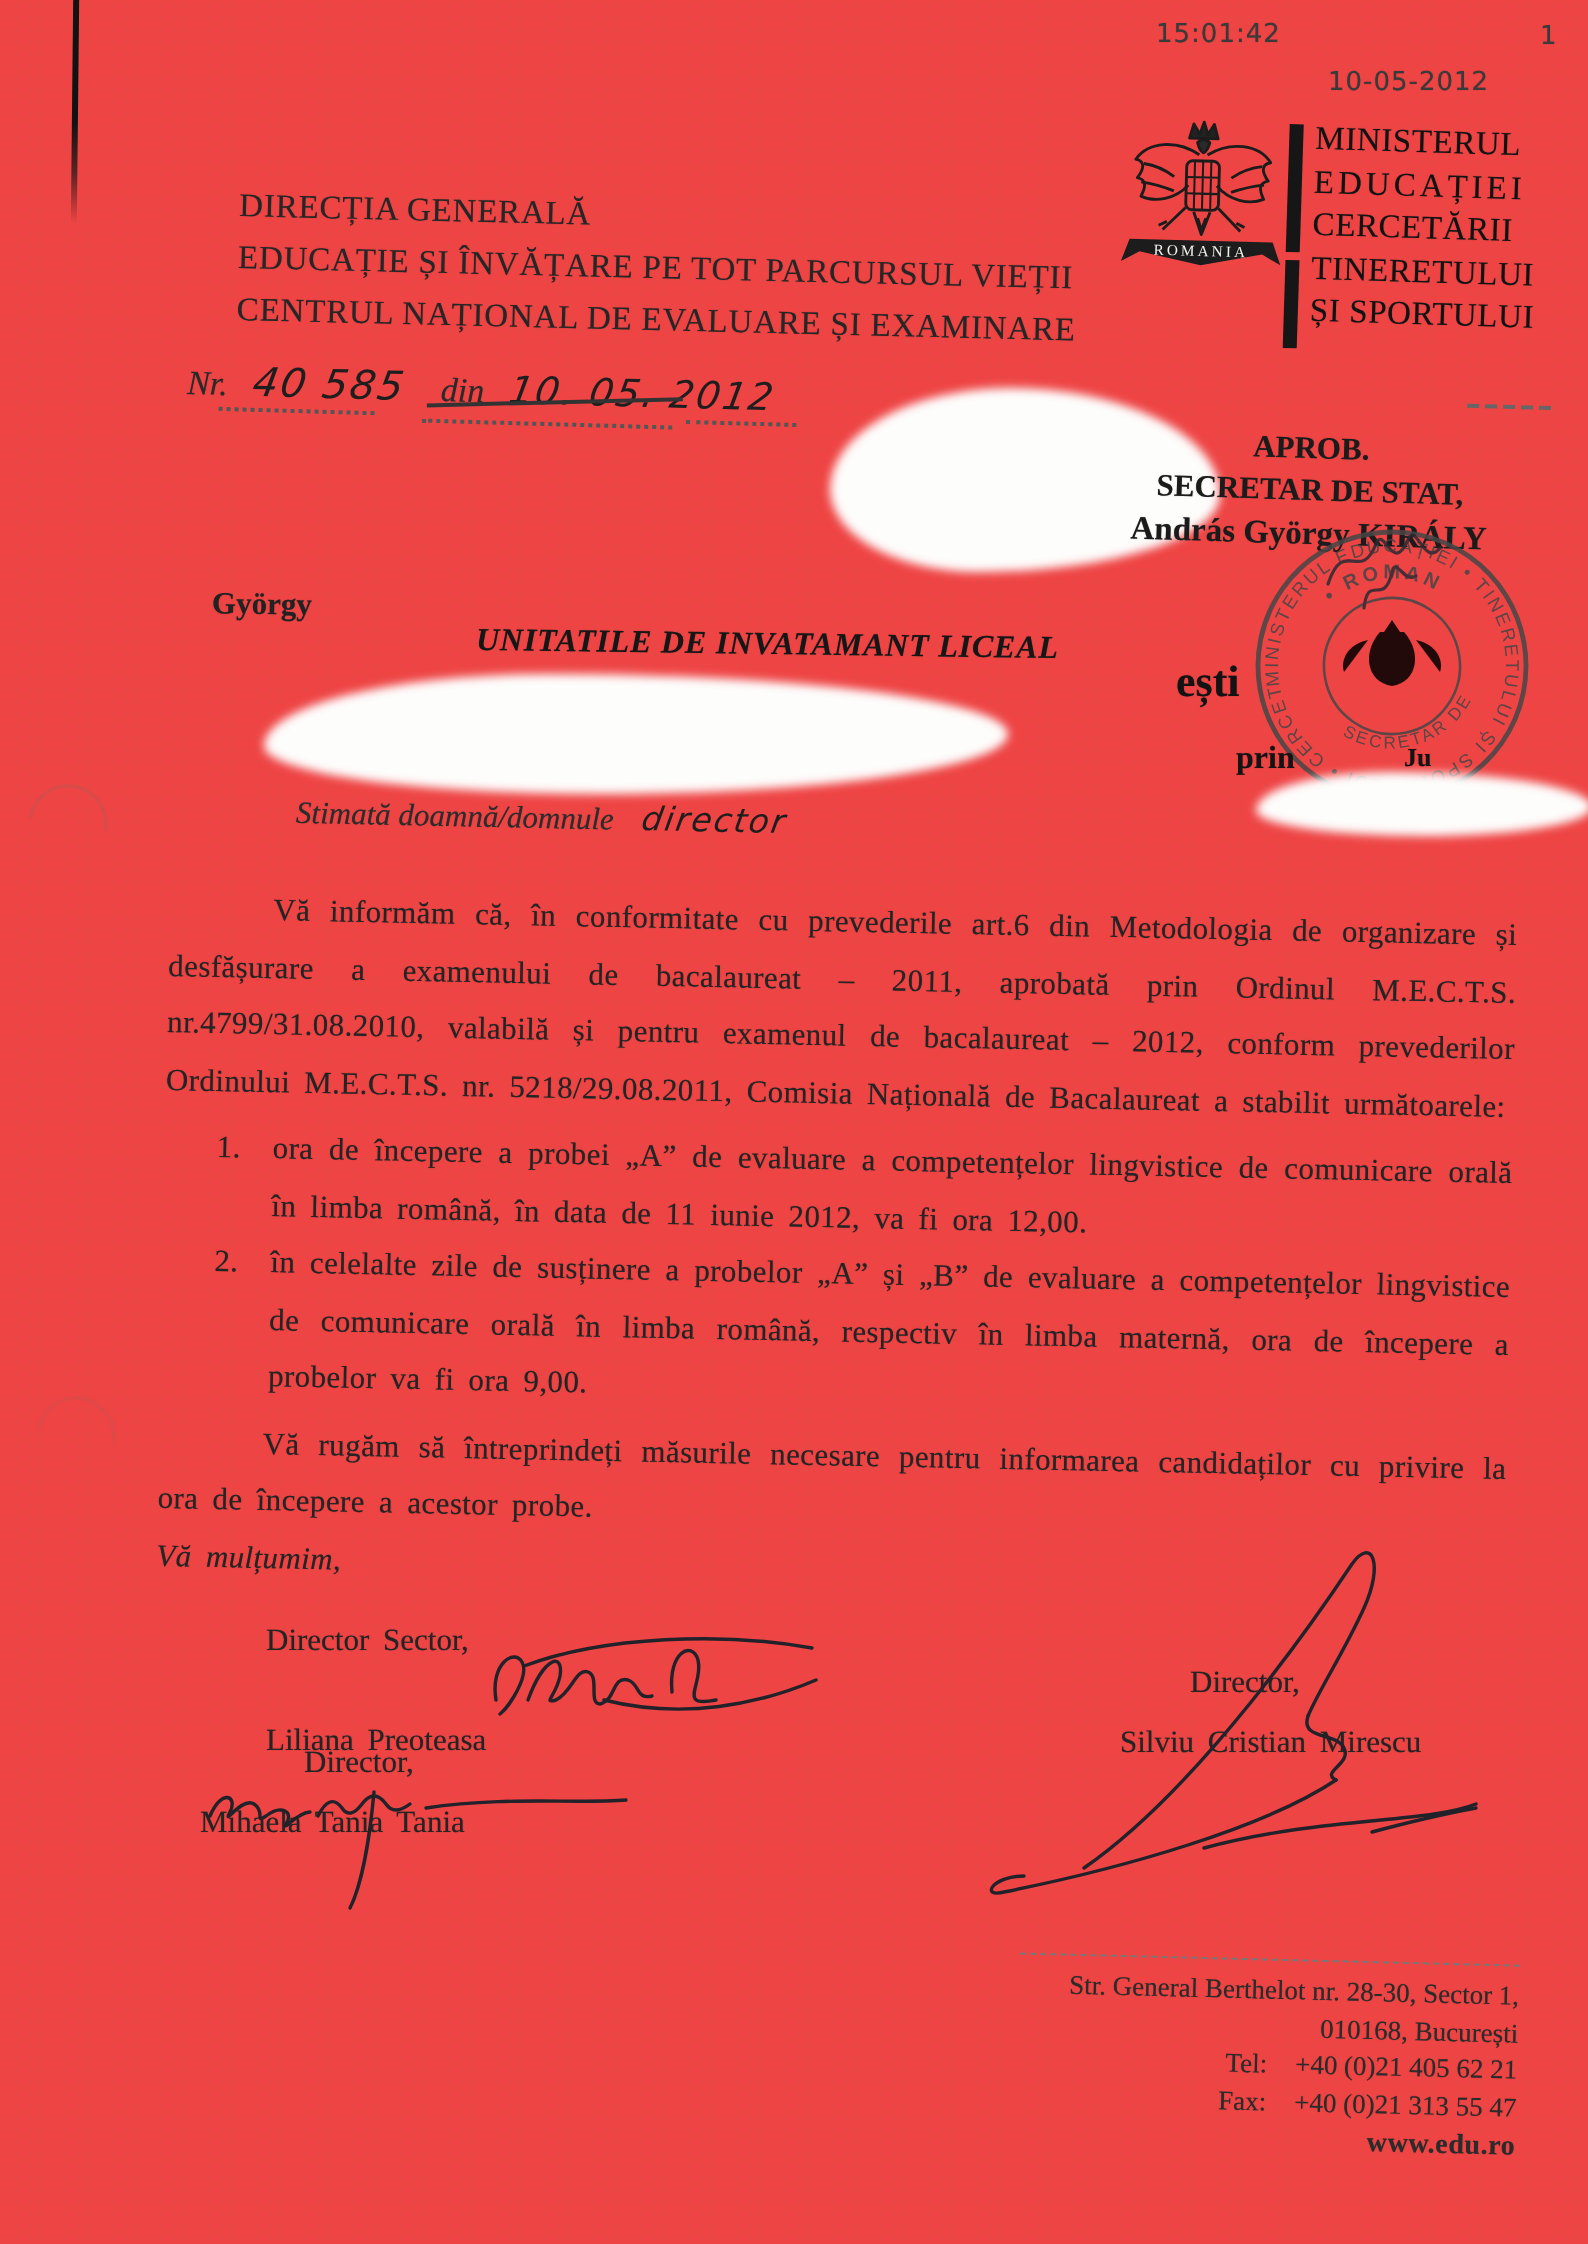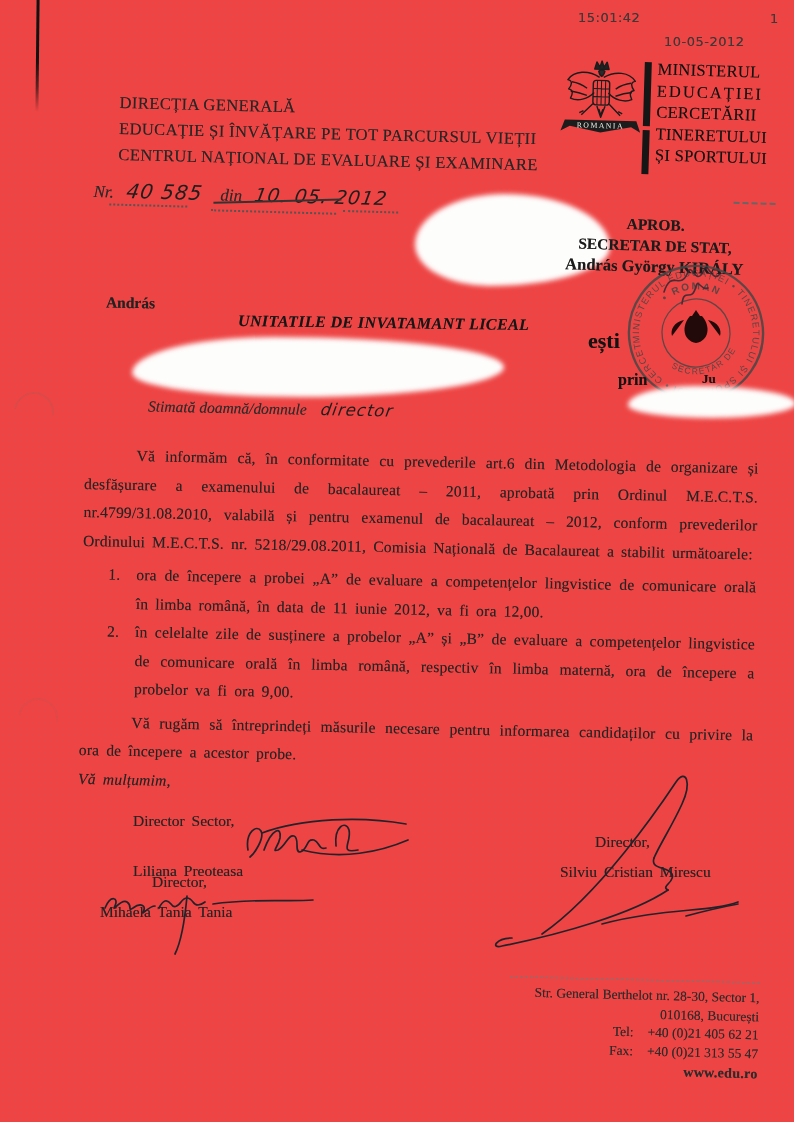--- a/index.html
+++ b/index.html
@@ -191,21 +191,21 @@
     <g stroke="#2a2a33" fill="none" stroke-width="1.6" stroke-linecap="round">
       <path d="M66,34 C74,10 82,34 90,14 C94,4 98,30 106,12 C110,2 114,26 122,16"></path>
       <path d="M84,46 C86,28 94,46 98,28 C100,20 104,34 110,30"></path>
     </g>
   </svg>
   <div class="blob blob3"></div>
   <span class="frag soft" style="left:588px;top:328px;font-size:22px;">ești</span>
   <span class="frag soft" style="left:618px;top:371px;font-size:16px;">prin</span>
   <span class="frag soft" style="left:702px;top:371px;font-size:13px;">Ju</span>
 
-  <div class="abs catre soft">András</div>
+  <div class="abs catre soft">György</div>
   <div class="abs addressee soft">UNITATILE DE INVATAMANT LICEAL</div>
 
   <div class="abs salutation">
     <span class="soft">Stimată doamnă/domnule</span>
     <span class="hw">director</span>
   </div>
 
   <div class="abs main-body soft">
     <p>Vă informăm că, în conformitate cu prevederile art.6 din Metodologia de organizare și desfășurare a examenului de bacalaureat – 2011, aprobată prin Ordinul M.E.C.T.S. nr.4799/31.08.2010, valabilă și pentru examenul de bacalaureat – 2012, conform prevederilor Ordinului M.E.C.T.S. nr. 5218/29.08.2011, Comisia Națională de Bacalaureat a stabilit următoarele:</p>
     <div class="blist">

